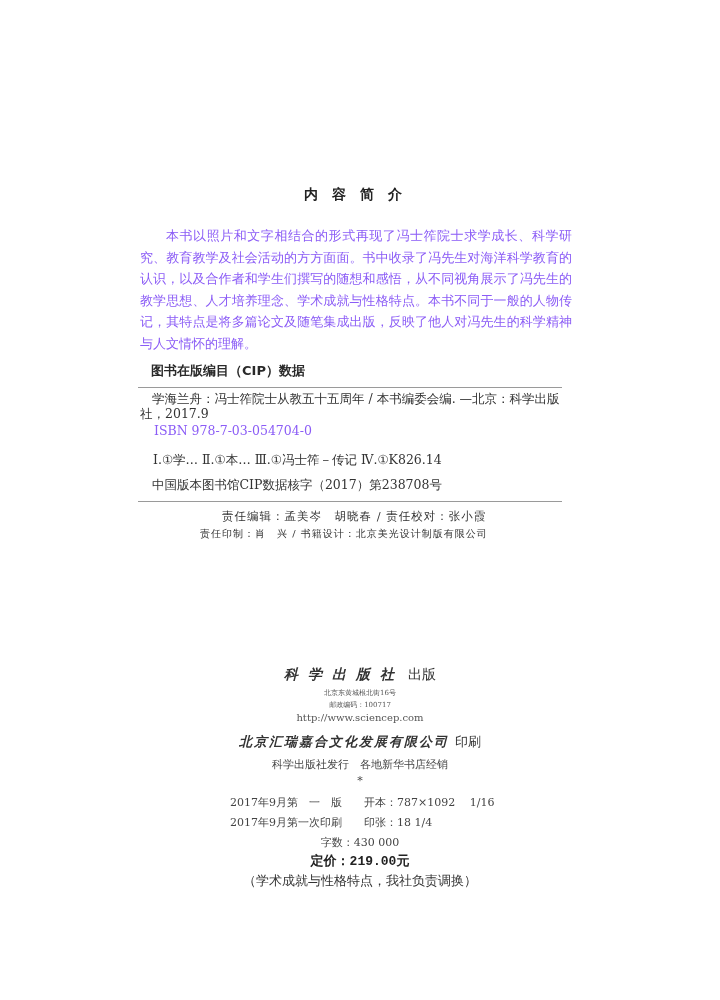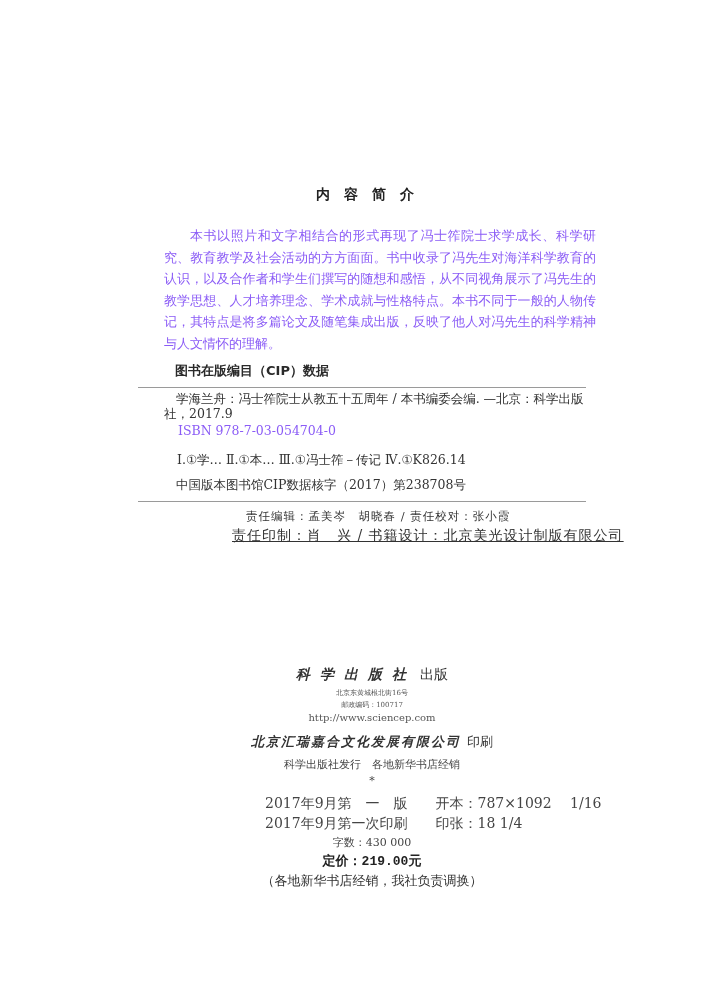--- a/index.html
+++ b/index.html
@@ -1,21 +1,21 @@
 <!DOCTYPE html>
 <html><head>
   <meta charset="utf-8">
   <style>
     html, body { margin: 0; padding: 0; background: #ffffff; }
     body {
       width: 720px; height: 1000px; position: relative; overflow: hidden;
       font-family: "DejaVu Serif", "Liberation Serif", serif;
       color: #2a2a2a;
     }
-    .abs { position: absolute; padding-left: 24px; }
+    .abs { position: absolute; }
     .center { text-align: center; left: 0; right: 0; }
 
     #summary-title {
       top: 186px; font-size: 14px; font-weight: bold; letter-spacing: 14px;
       font-family: "DejaVu Sans", "Liberation Sans", sans-serif;
       color: #222;
     }
     #summary-body {
       top: 196px; left: 140px; width: 432px;
       font-size: 13px; line-height: 21.5px; text-indent: 26px;
@@ -28,33 +28,33 @@
     .rule { height: 0; border-top: 1.4px solid #9a9a9a; left: 138px; width: 424px; }
     #rule-top { top: 387px; }
     #rule-bottom { top: 501px; }
     #cip-entry { top: 391px; left: 140px; width: 420px; font-size: 12.5px; line-height: 15px; color: #333; }
     #cip-entry .line1 { text-indent: 12px; }
     #cip-isbn { top: 423px; left: 154px; font-size: 12.5px; color: #8b5cf6; }
     #cip-class { top: 452px; left: 153px; font-size: 12.5px; color: #333; }
     #cip-approval { top: 477px; left: 152px; font-size: 12.5px; color: #333; }
 
     #credits-1 { top: 509px; left: 222px; font-size: 11.5px; letter-spacing: 1px; color: #333; }
-    #credits-2 { top: 527px; left: 208px; font-size: 14px; letter-spacing: 1px; color: #333; text-decoration: underline; }
+    #credits-2 { top: 527px; left: 200px; font-size: 10px; letter-spacing: 1px; color: #333; }
 
     #publisher { top: 666px; font-size: 14px; color: #333; }
     #publisher .calli { font-weight: bold; font-style: italic; letter-spacing: 10px; margin-right: 4px; text-align: center; }
     #pub-address { top: 688px; font-size: 7px; color: #555; }
     #pub-postcode { top: 700px; font-size: 7px; color: #555; }
     #pub-url { top: 712px; font-size: 10px; color: #555; }
     #printer { top: 733px; font-size: 13px; color: #333; }
     #printer .calli { font-weight: bold; font-style: italic; letter-spacing: 2px; margin-right: 6px; }
     #distribution { top: 757px; font-size: 11px; color: #444; }
     #asterisk { top: 774px; font-size: 11px; color: #444; }
 
-    .edition-row { left: 241px; font-size: 14px; color: #444; white-space: pre; }
+    .edition-row { left: 230px; font-size: 11px; color: #444; white-space: pre; }
     #edition-1 { top: 795px; }
     #edition-2 { top: 815px; }
     #word-count { top: 835px; font-size: 11px; color: #444; }
     #price { top: 852px; font-size: 13px; font-weight: bold; font-family: Liberation Mono, monospace; color: #222; }
     #quality-note { top: 872px; font-size: 13px; color: #333; }
   </style>
 </head>
 <body>
 
 <div id="summary-title" class="abs center">内容简介</div>
@@ -84,13 +84,13 @@
 <div id="printer" class="abs center">
   <span class="calli">北京汇瑞嘉合文化发展有限公司</span><span>印刷</span>
 </div>
 <div id="distribution" class="abs center">科学出版社发行　各地新华书店经销</div>
 <div id="asterisk" class="abs center">*</div>
 
 <div id="edition-1" class="abs edition-row">2017年9月第　一　版　　开本：787×1092　 1/16</div>
 <div id="edition-2" class="abs edition-row">2017年9月第一次印刷　　印张：18 1/4</div>
 <div id="word-count" class="abs center">字数：430 000</div>
 <div id="price" class="abs center">定价：219.00元</div>
-<div id="quality-note" class="abs center">（各地新华书店经销，我社负责调换）</div>
+<div id="quality-note" class="abs center">（学术成就与性格特点，我社负责调换）</div>
 
 </body></html>

